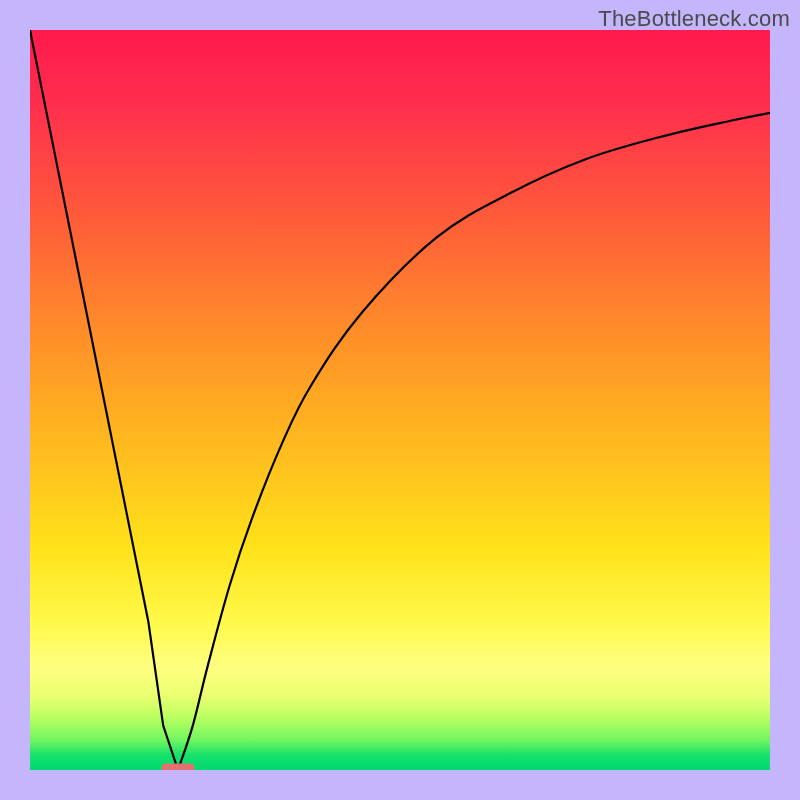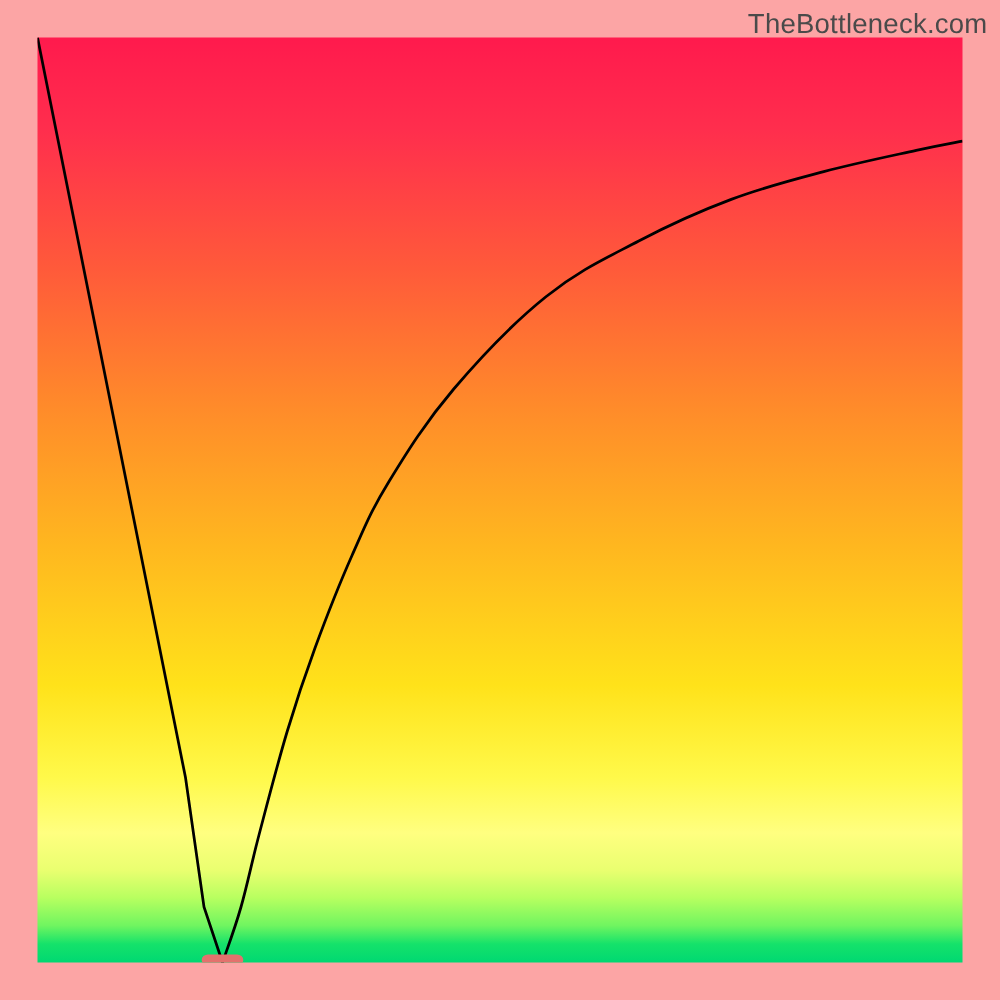--- a/index.html
+++ b/index.html
@@ -8,21 +8,21 @@
     width: 800px;
     height: 800px;
     overflow: hidden;
     background: #000;
     font-family: Arial, Helvetica, sans-serif;
   }
   .frame {
     position: relative;
     width: 800px;
     height: 800px;
-    background: #fca5a5;
+    background: #c4b5fd;
   }
   .plot-area {
     position: absolute;
     left: 30px;
     top: 30px;
     width: 740px;
     height: 740px;
     background: linear-gradient(to bottom,
       #ff1a4d 0%,
       #ff2e4d 10%,

